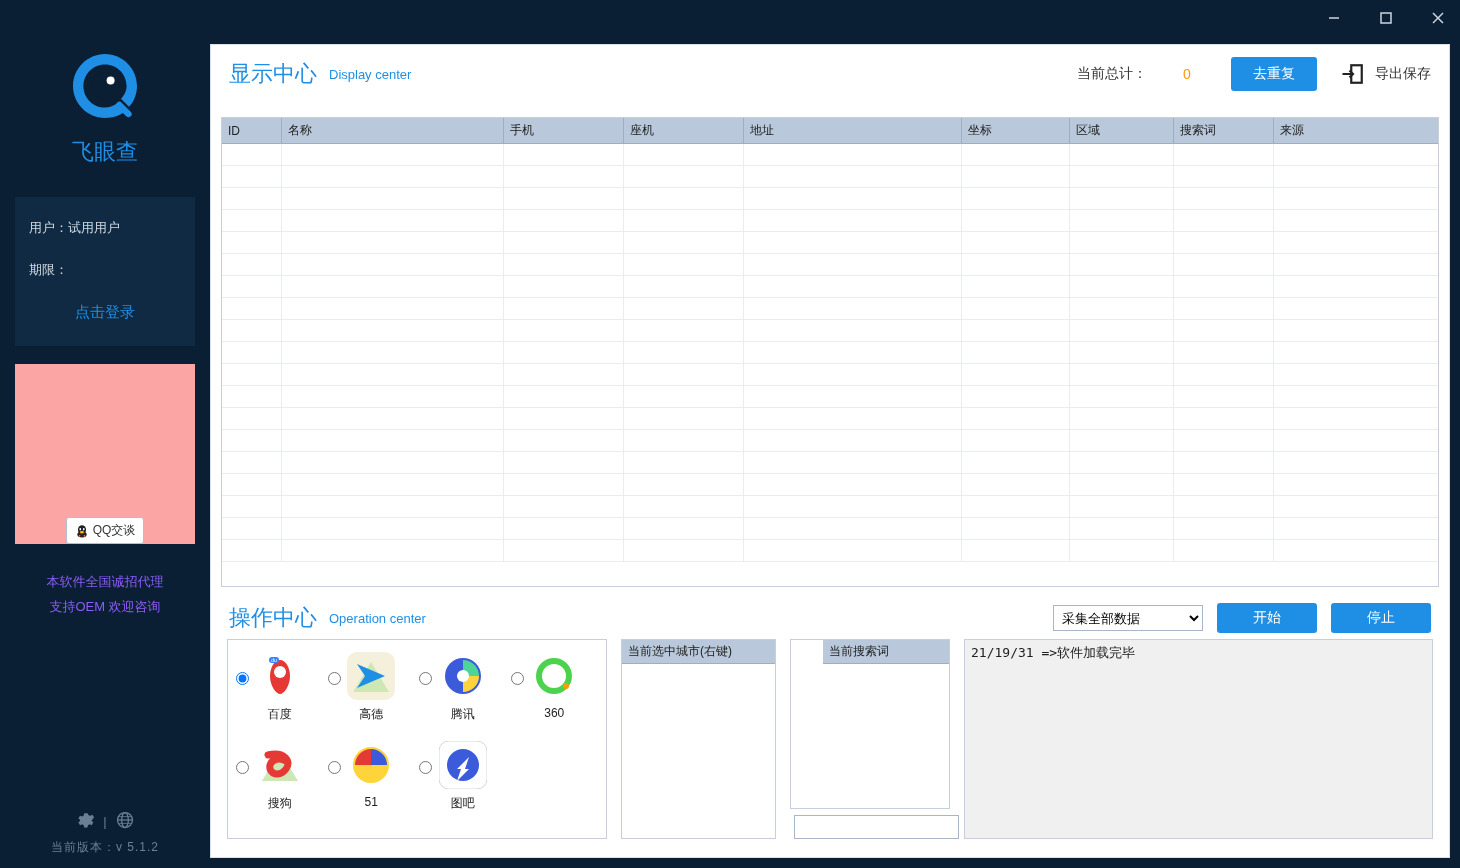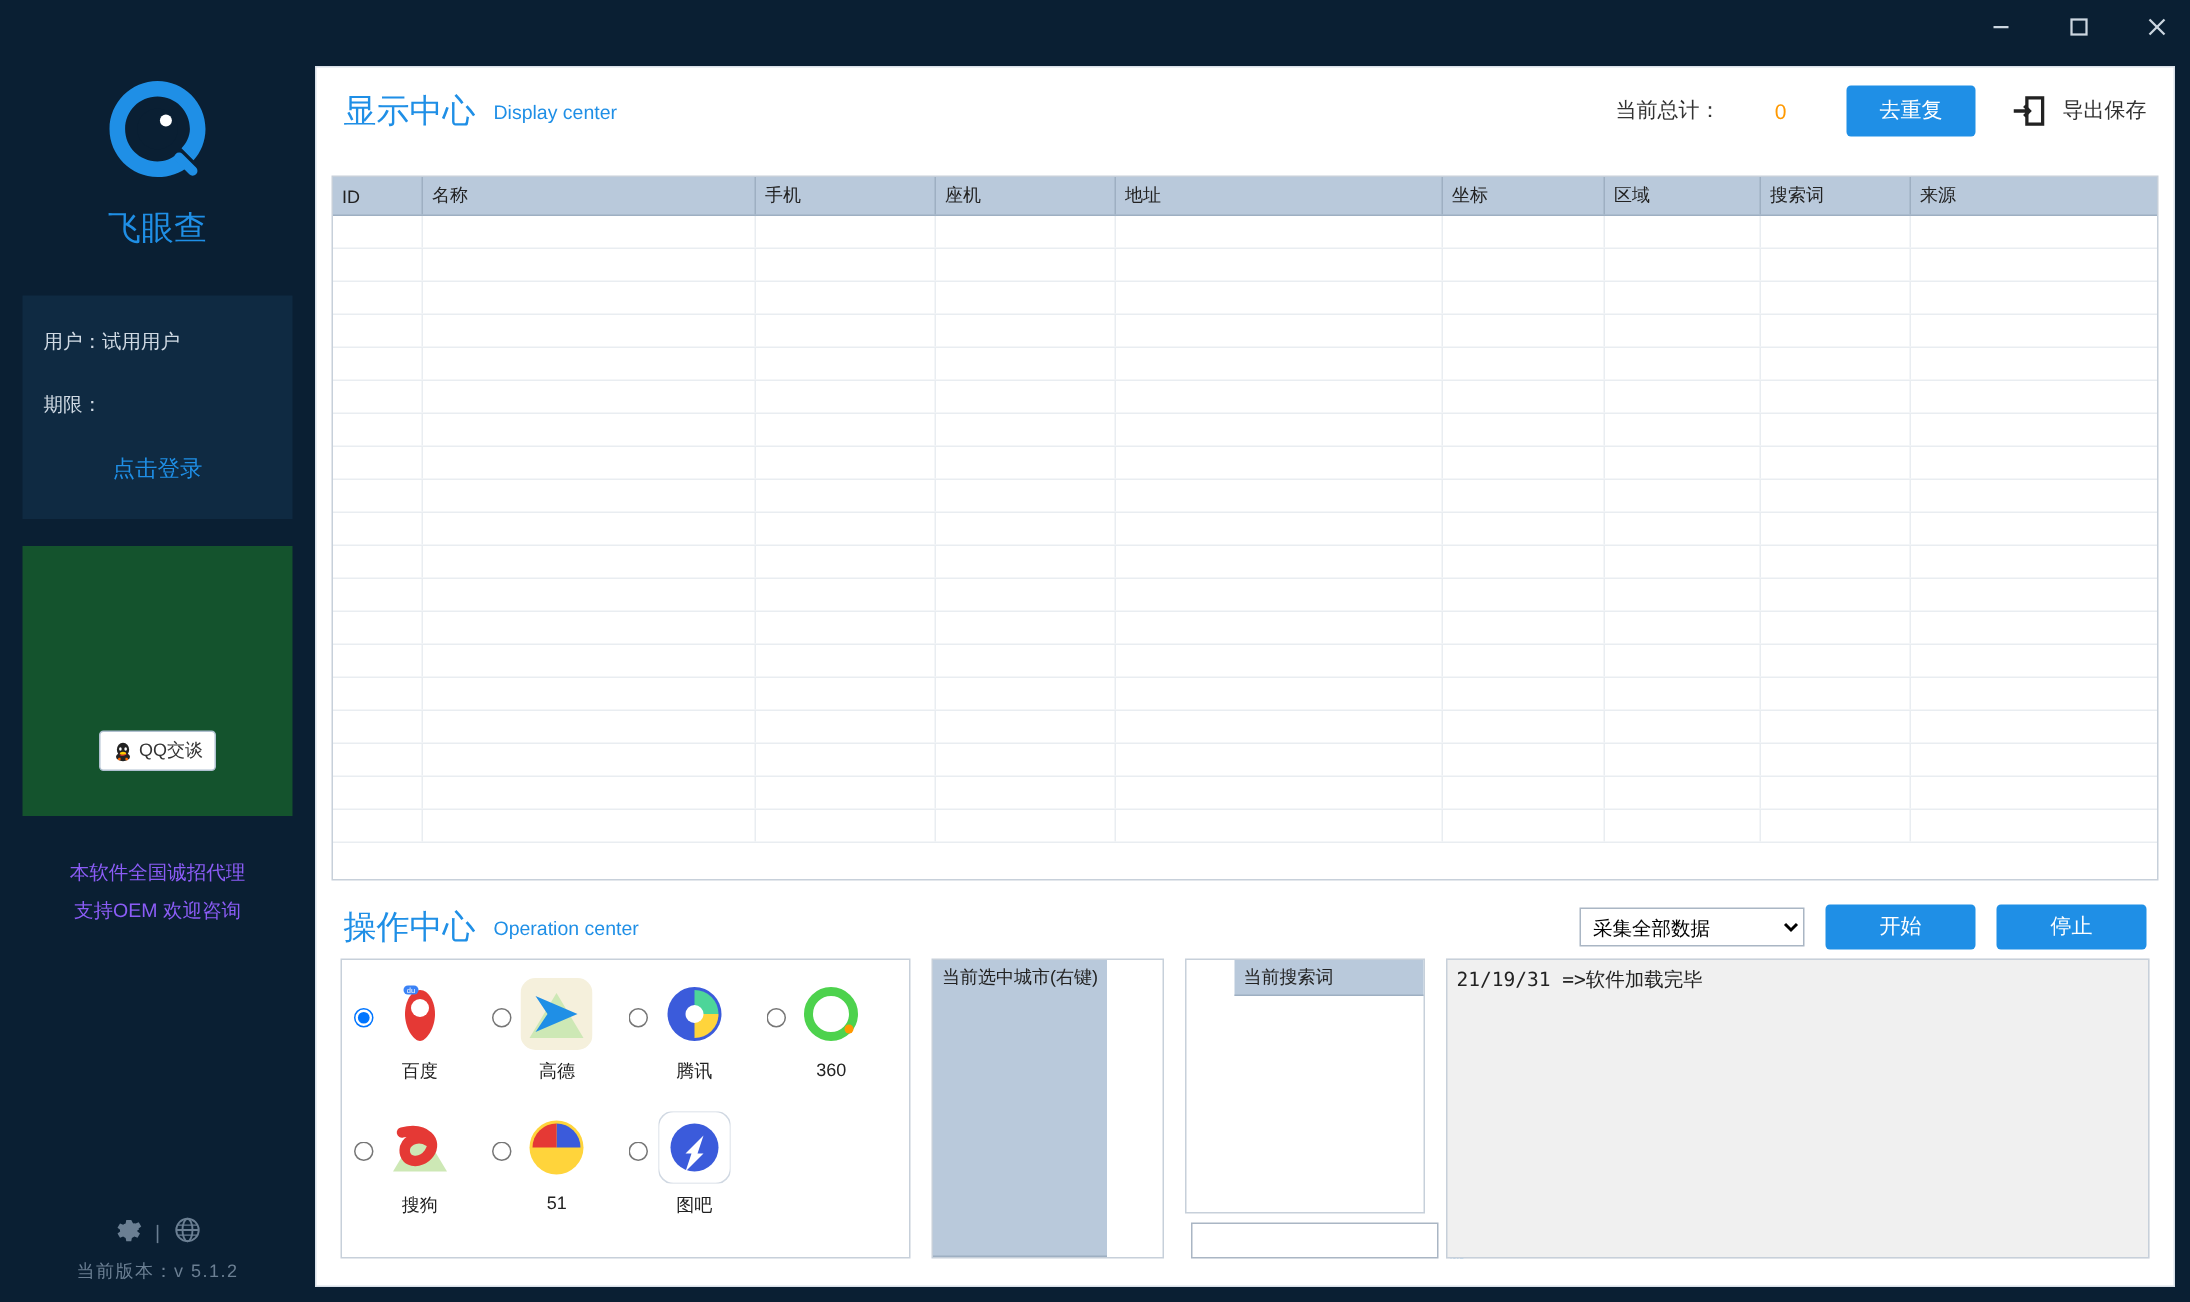--- a/index.html
+++ b/index.html
@@ -17,21 +17,21 @@
 
 .sidebar { width: 210px; display: flex; flex-direction: column; align-items: center; color: #ccd6e0; }
 .logo-block { text-align: center; padding: 10px 0 20px; }
 .logo-block svg { width: 80px; height: 80px; }
 .logo-text { color: #1f8fe6; font-size: 22px; font-weight: 500; margin-top: 8px; }
 
 .user-panel { background: #0f2a42; width: 180px; padding: 22px 14px 24px; margin-top: 10px; }
 .user-line { color: #d0dae4; margin-bottom: 24px; font-size: 13px; }
 .login-link { color: #1f8fe6; text-align: center; cursor: pointer; font-size: 15px; margin-top: 10px; }
 
-.qq-panel { background: #14532d; width: 180px; height: 180px; margin-top: 18px; display: flex; align-items: flex-end; justify-content: center; padding-bottom: 30px; }
+.qq-panel { background: #fca5a5; width: 180px; height: 180px; margin-top: 18px; display: flex; align-items: flex-end; justify-content: center; }
 .qq-btn { background: #fff; border: 1px solid #b0c0d0; border-radius: 3px; padding: 4px 8px; font-size: 12px; color: #333; display: flex; align-items: center; gap: 4px; cursor: pointer; }
 .qq-btn .qq-icon { width: 14px; height: 14px; }
 
 .promo-text { color: #8b5cf6; font-size: 13px; text-align: center; margin-top: 26px; line-height: 1.9; }
 
 .footer-icons { margin-top: auto; padding-bottom: 12px; text-align: center; color: #6b7f93; }
 .footer-icons .icon-row { display: flex; justify-content: center; align-items: center; gap: 8px; margin-bottom: 6px; }
 .footer-icons svg { width: 20px; height: 20px; fill: #6b7f93; }
 .version-text { color: #6b7f93; font-size: 12px; letter-spacing: 1px; }
 
@@ -80,21 +80,21 @@
 
 
 .sources-panel { width: 380px; height: 200px; padding: 12px 6px; }
 .src-grid { display: grid; grid-template-columns: repeat(4, 1fr); row-gap: 18px; }
 .src-item { display: flex; flex-direction: column; align-items: center; position: relative; }
 .src-radio { position: absolute; left: 2px; top: 20px; }
 .src-icon { width: 48px; height: 48px; border-radius: 10px; display: flex; align-items: center; justify-content: center; }
 .src-label { margin-top: 6px; font-size: 12px; color: #222; }
 
 
-.city-panel { width: 155px; height: 200px; display: flex; flex-direction: row; }
+.city-panel { width: 155px; height: 200px; display: flex; flex-direction: column; }
 .panel-head { background: #b9c9db; padding: 3px 6px; font-size: 12px; color: #222; border-bottom: 1px solid #9eafc2; }
 .panel-body { flex: 1; }
 
 
 .kw-panel { width: 160px; height: 200px; display: flex; flex-direction: column; padding-left: 32px; }
 .kw-input-row { display: flex; gap: 6px; padding: 6px 4px 0; }
 .kw-input { flex: 1; height: 24px; border: 1px solid #aab6c4; padding: 2px 4px; font-size: 12px; }
 .kw-add-btn { background: #1f8fe6; color: #fff; border: none; border-radius: 3px; width: 48px; height: 24px; font-size: 13px; cursor: pointer; }
 .kw-outer { width:160px; display:flex; flex-direction:column; height:200px; }
 

